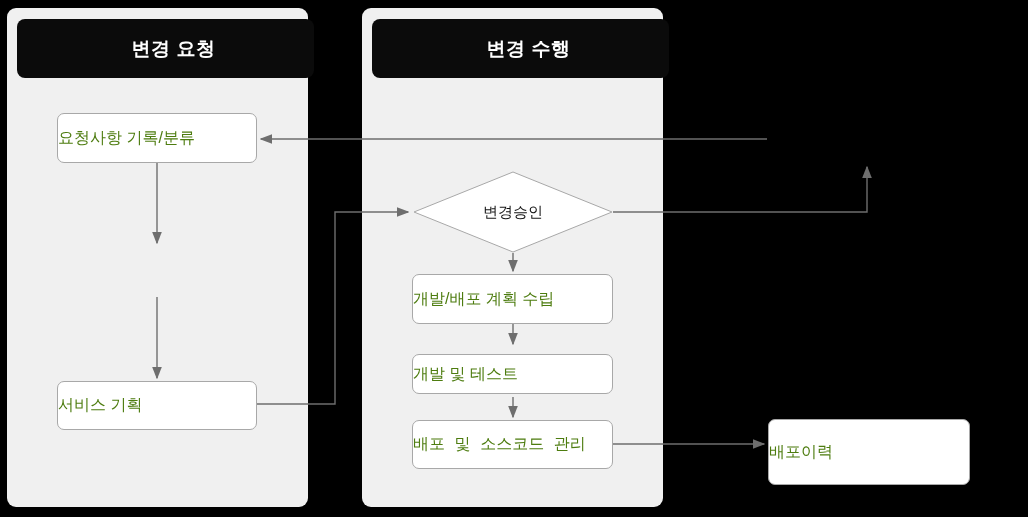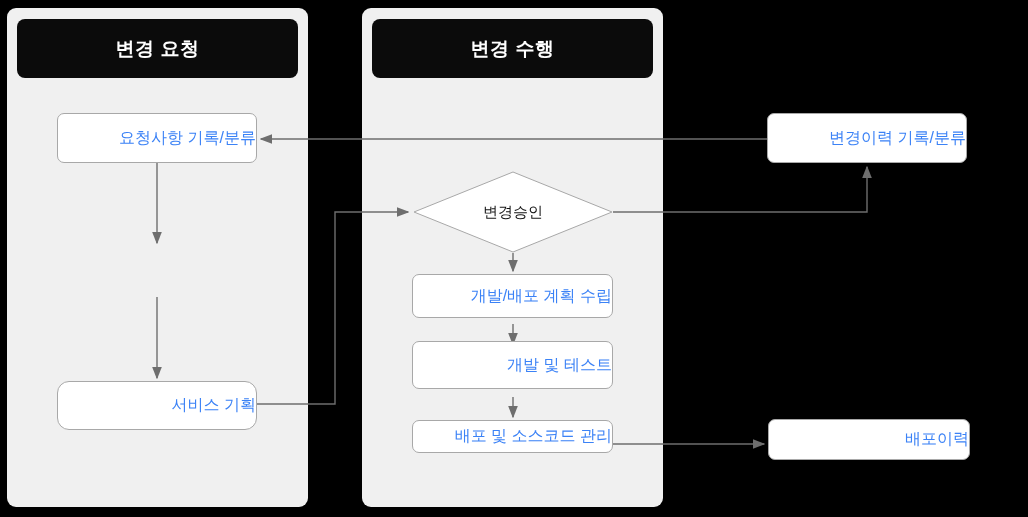--- a/index.html
+++ b/index.html
@@ -32,36 +32,37 @@
     height: 59px;
     background: #0b0b0b;
     border-radius: 8px;
     display: flex;
     align-items: center;
     justify-content: center;
     color: #ffffff;
     font-size: 19px;
     font-weight: bold;
     letter-spacing: 0.5px;
+    padding-left: 16px;
   }
   #connector-layer {
     position: absolute;
     left: 0;
     top: 0;
     z-index: 2;
   }
   .node {
     position: absolute;
     background: #ffffff;
     border: 1px solid #a8a8a8;
     border-radius: 7px;
     display: flex;
     align-items: center;
-    justify-content: flex-end;
-    color: #3b82f6;
+    justify-content: flex-start;
+    color: #4d7c0f;
     font-size: 16px;
     z-index: 3;
     box-sizing: border-box;
     text-align: center;
   }
   .decision {
     position: absolute;
     z-index: 3;
   }
   .decision .decision-label {
@@ -108,41 +109,38 @@
       <polyline points="513,397 513,417" marker-end="url(#ah)"></polyline>
       <polyline points="613,444 764,444" marker-end="url(#ah)"></polyline>
       <polyline points="613,212 867,212 867,167" marker-end="url(#ah)"></polyline>
       <polyline points="767,139 261,139" marker-end="url(#ah)"></polyline>
     </g>
   </svg>
 
   <div class="node" style="left:57px; top:113px; width:200px; height:50px;">
     <span>요청사항 기록/분류</span>
   </div>
-  <div class="node" style="left:57px; top:381px; width:200px; height:49px;border-radius:12px;">
+  <div class="node" style="left:57px; top:381px; width:200px; height:49px;">
     <span>서비스 기획</span>
   </div>
 
   <div class="decision" style="left:413px; top:171px; width:200px; height:82px;">
     <svg width="200" height="82" viewBox="0 0 200 82">
       <polygon points="100,1 199,41 100,81 1,41" fill="#ffffff" stroke="#a8a8a8" stroke-width="1"></polygon>
     </svg>
     <div class="decision-label">변경승인</div>
   </div>
 
-  <div class="node" style="left:412px; top:274px; width:201px; height:44px;padding-left:45px;">
+  <div class="node" style="left:412px; top:274px; width:201px; height:50px;">
     <span>개발/배포 계획 수립</span>
   </div>
-  <div class="node" style="left:412px; top:341px; width:201px; height:48px;">
+  <div class="node" style="left:412px; top:354px; width:201px; height:40px;">
     <span>개발 및 테스트</span>
   </div>
-  <div class="node" style="left:412px; top:420px; width:201px; height:33px;">
+  <div class="node" style="left:412px; top:420px; width:201px; height:49px;font-family:Liberation Mono, monospace;">
     <span>배포 및 소스코드 관리</span>
   </div>
 
-  <div class="node" style="left:767px; top:113px; width:200px; height:50px;">
-    <span>변경이력 기록/분류</span>
-  </div>
-  <div class="node" style="left:768px; top:419px; width:202px; height:41px;">
+  <div class="node" style="left:768px; top:419px; width:202px; height:66px;">
     <span>배포이력</span>
   </div>
 
 </div>
 
 </body></html>

